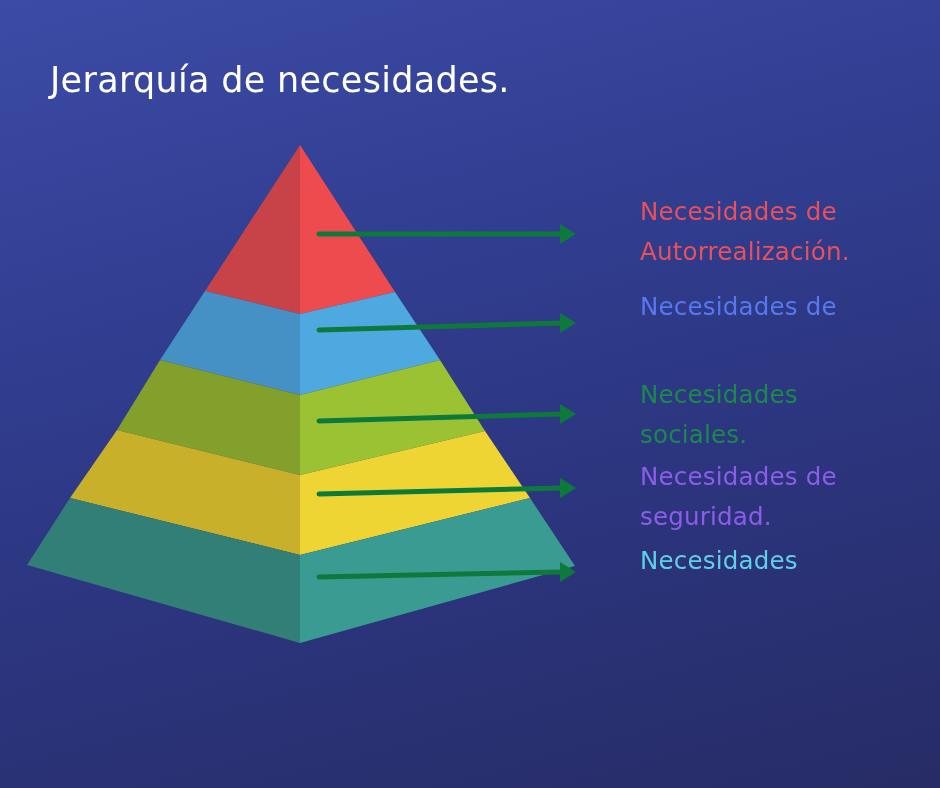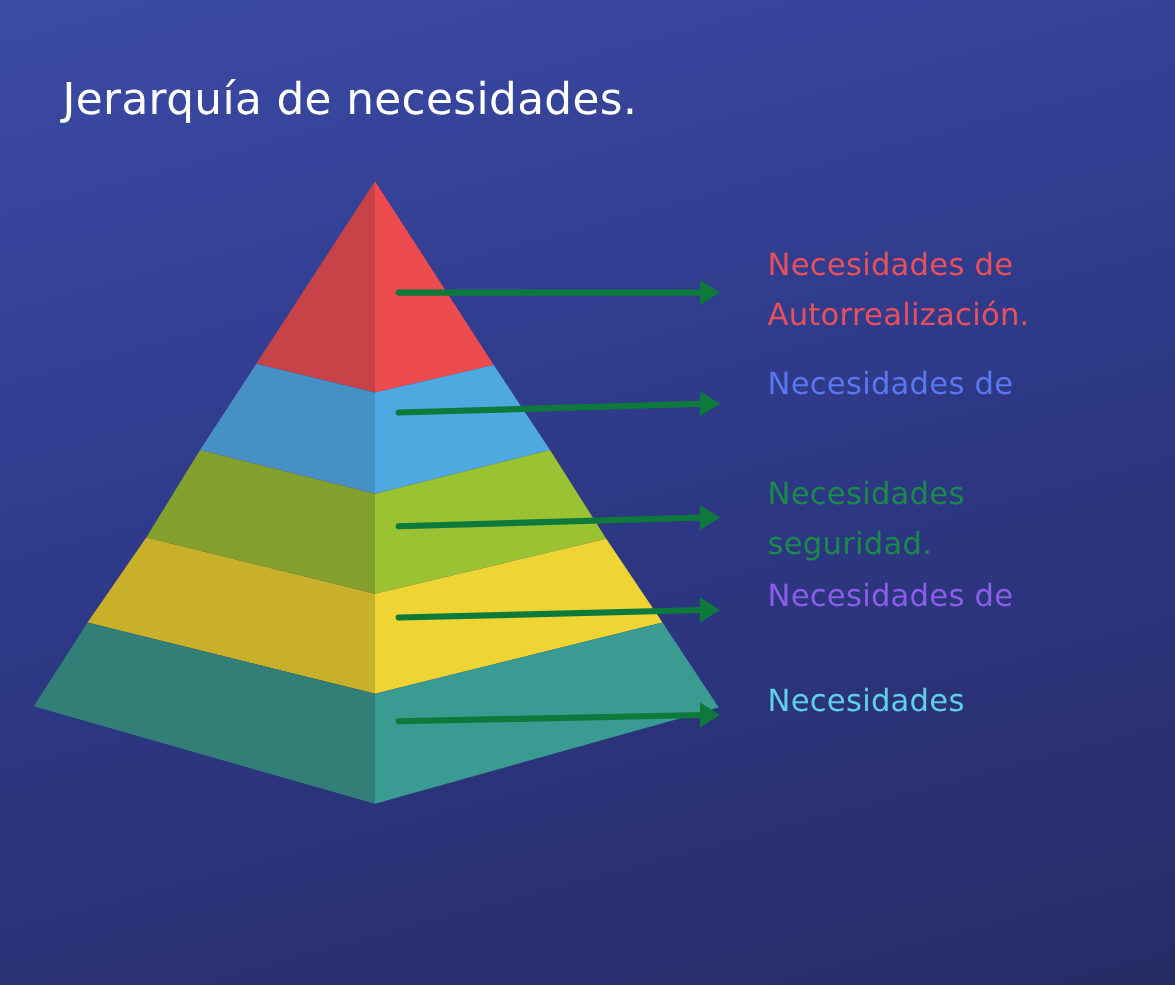--- a/index.html
+++ b/index.html
@@ -8,21 +8,21 @@
     background: linear-gradient(165deg, #3c4ba6 0%, #323f93 30%, #2c3680 60%, #272c66 100%);
     font-family: "DejaVu Sans", sans-serif;
   }
   .title {
     position: absolute; left: 50px; top: 58px;
     color: #ffffff; font-size: 35px; font-weight: 400; letter-spacing: 0.3px;
     margin: 0; line-height: 44px; white-space: nowrap;
   }
   svg.pyramid { position: absolute; left: 0; top: 0; }
   .label {
-    position: absolute; left: 614px; font-size: 24.5px; line-height: 40px;
+    position: absolute; left: 640px; font-size: 24.5px; line-height: 40px;
     letter-spacing: 0.2px; white-space: nowrap;
   }
 </style>
 </head>
 <body>
 
 <h1 class="title">Jerarquía de necesidades.</h1>
 
 <svg class="pyramid" width="940" height="788" viewBox="0 0 940 788">
 
@@ -77,20 +77,21 @@
 
 <div class="label" style="top:192px; color:#e8505b;">
   <div>Necesidades de</div>
   <div>Autorrealización.</div>
 </div>
 <div class="label" style="top:287px; color:#5877f0;">
   <div>Necesidades de</div>
 </div>
 <div class="label" style="top:375px; color:#1a8a4a;">
   <div>Necesidades</div>
-  <div>seguridad.</div>
+  <div>sociales.</div>
 </div>
 <div class="label" style="top:457px; color:#8b5de8;">
   <div>Necesidades de</div>
+  <div>seguridad.</div>
 </div>
 <div class="label" style="top:541px; color:#5fd0e8;">
   <div>Necesidades</div>
 </div>
 
 </body></html>

